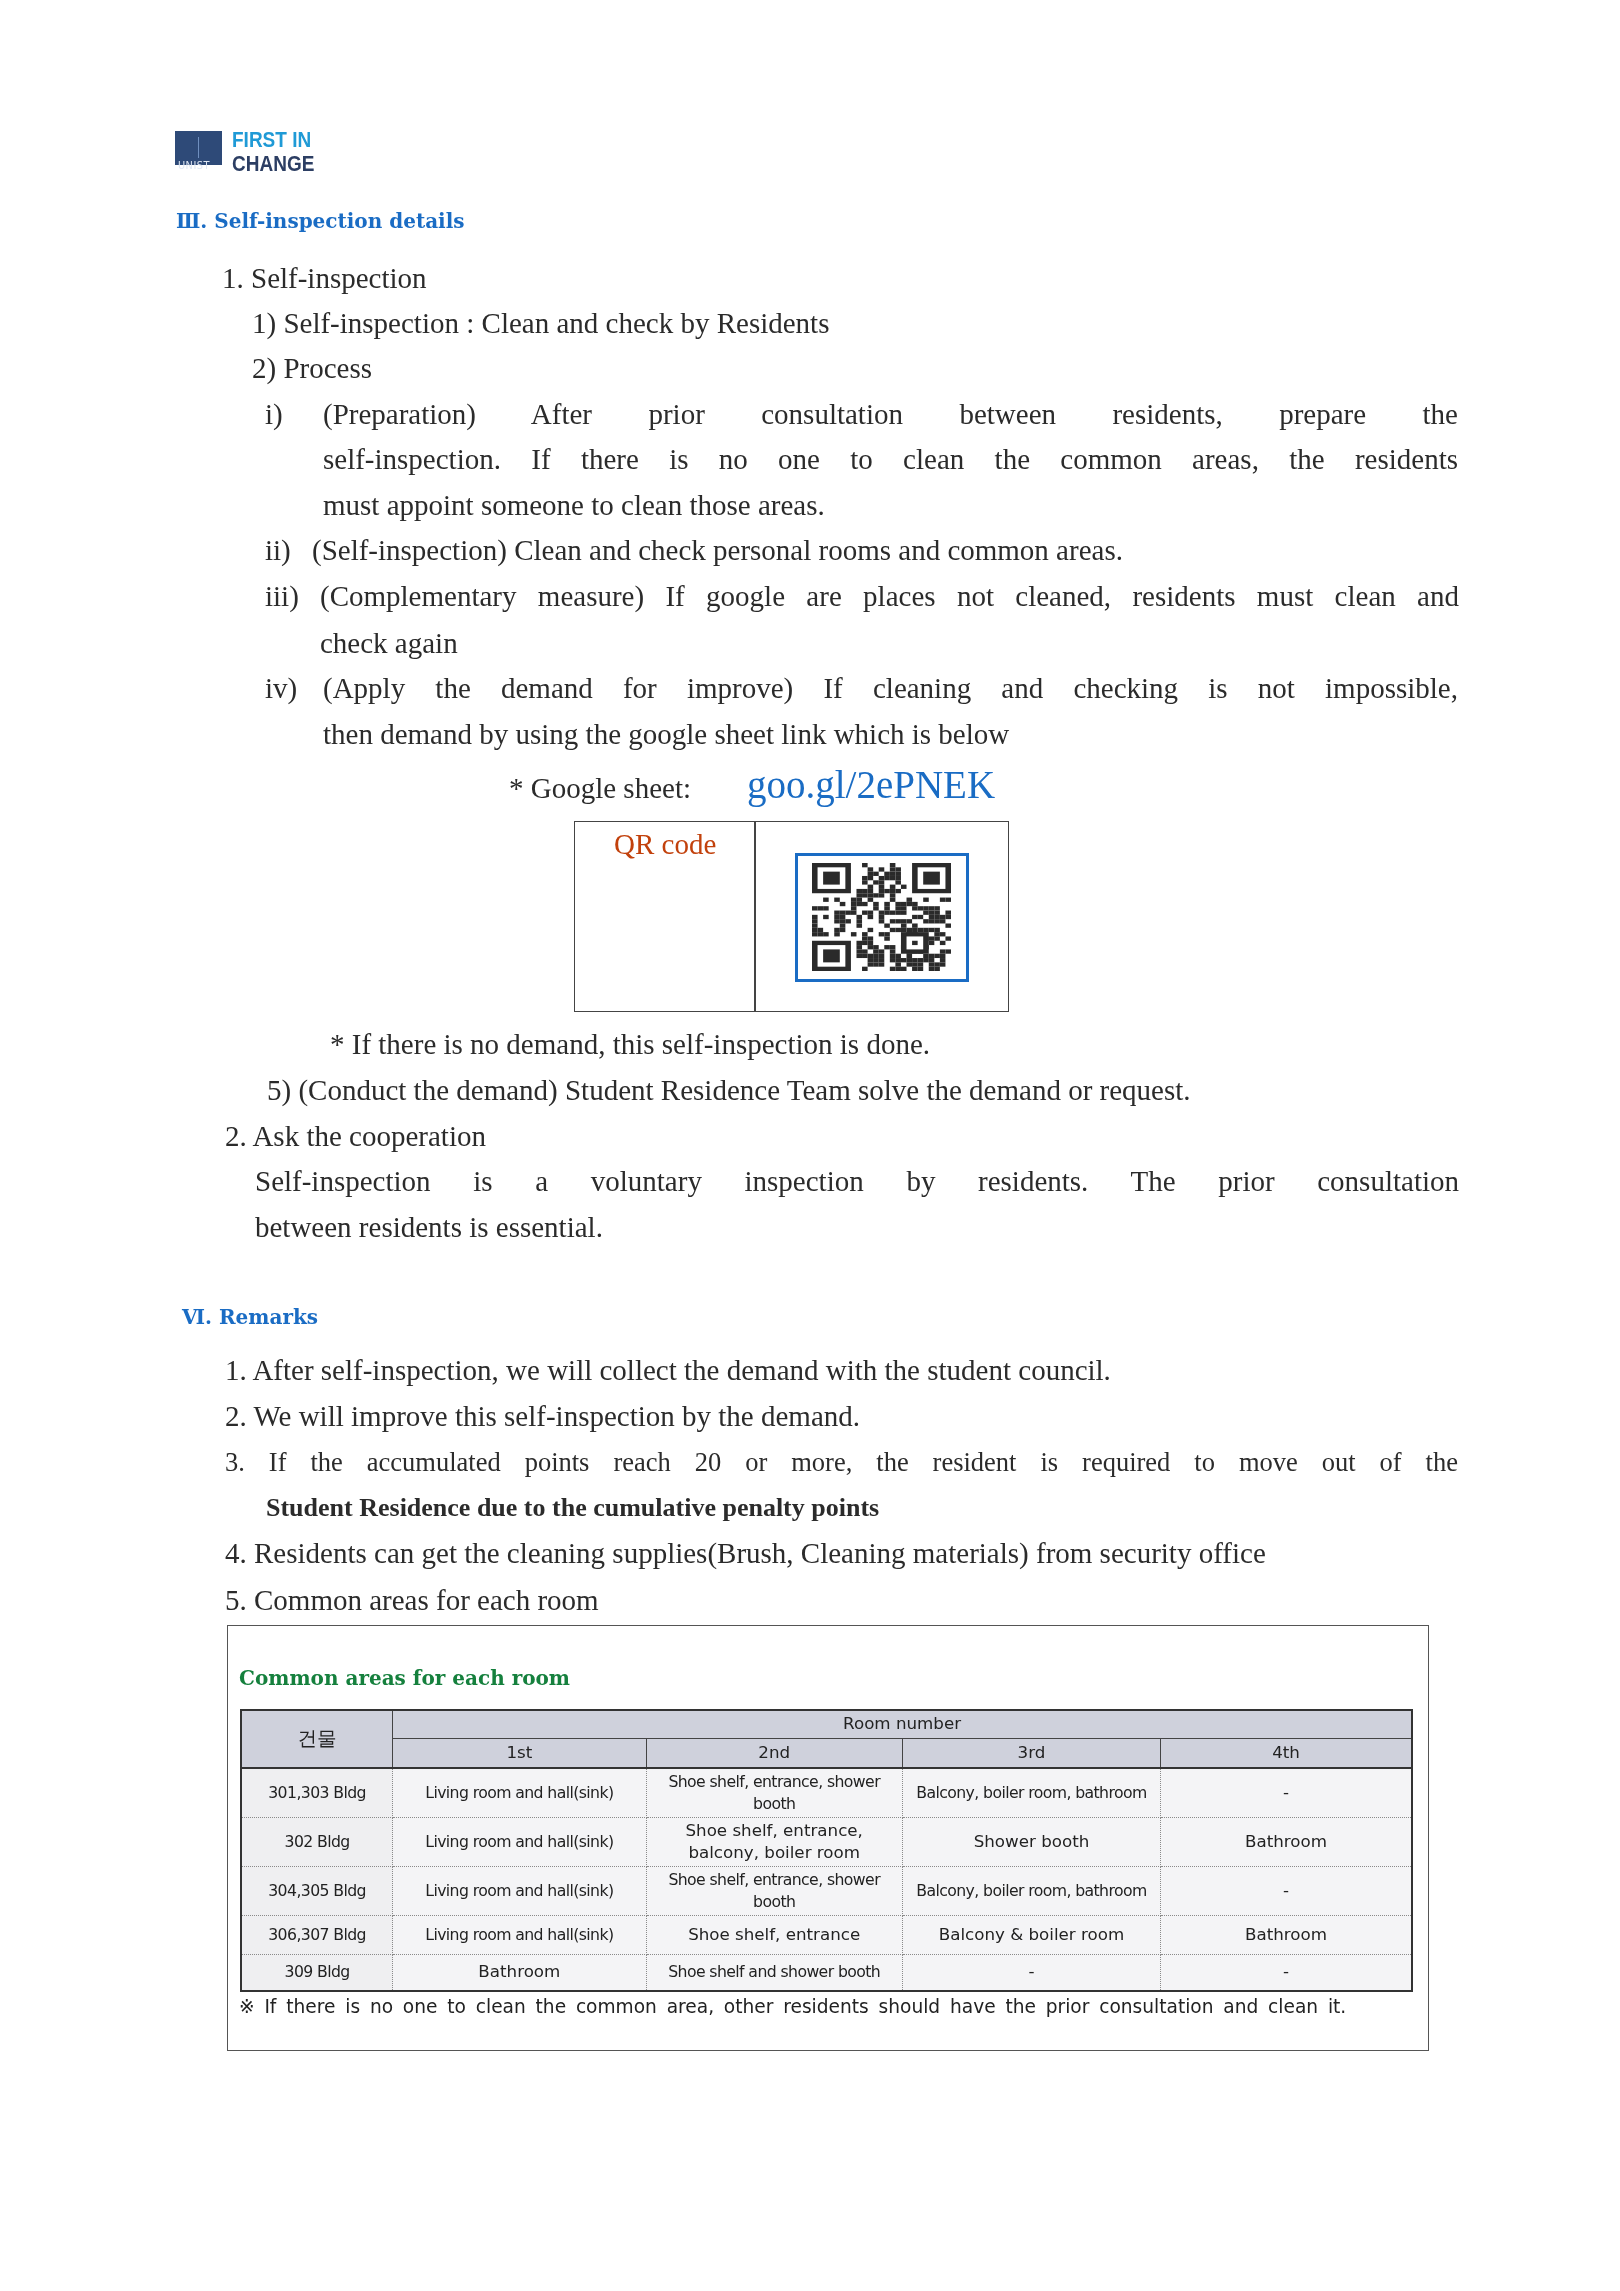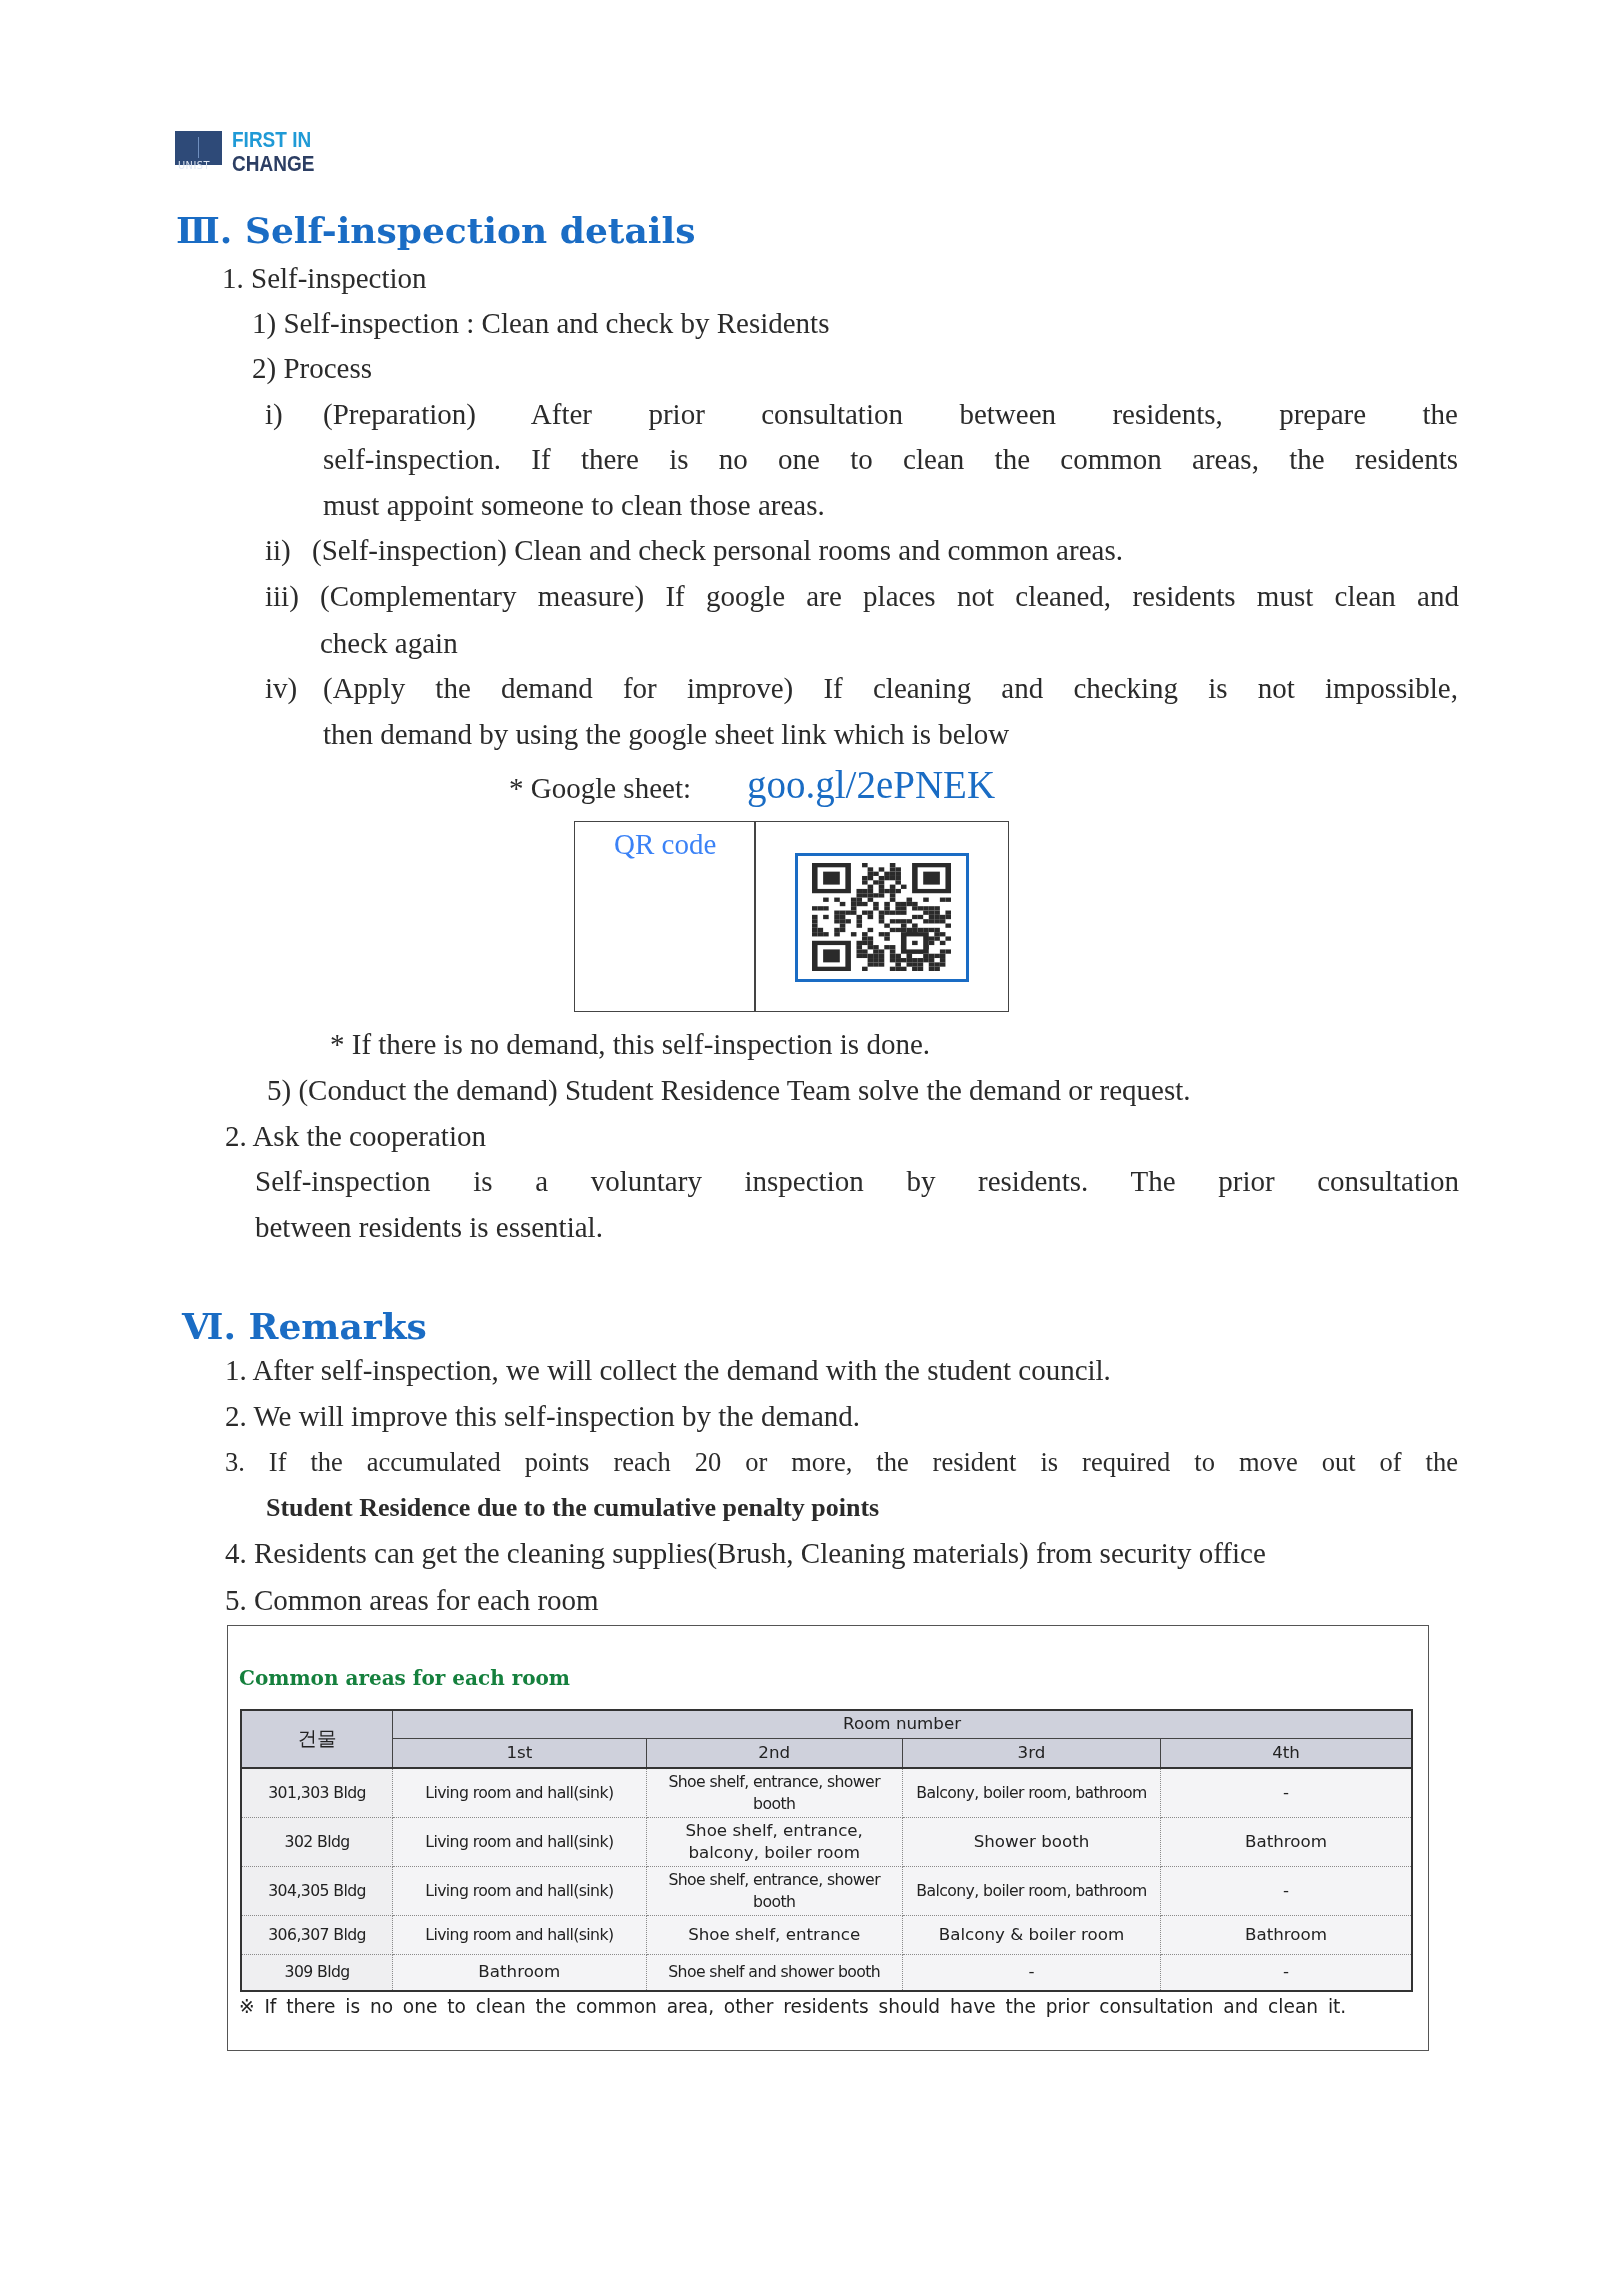--- a/index.html
+++ b/index.html
@@ -3,27 +3,27 @@
 <meta charset="utf-8">
 <style>
   html, body { margin:0; padding:0; background:#ffffff; }
   body { width:1620px; height:2292px; position:relative; overflow:hidden; font-family:"DejaVu Serif", serif; color:#2b2b2b; }
   .abs { position:absolute; white-space:nowrap; }
   .logo-box { left:175px; top:131px; width:47px; height:34px; background:#2e4a78; }
   .logo-bar { position:absolute; left:22.5px; top:5.9px; width:1px; height:21.6px; background:#6f8fbf; }
   .logo-unist { position:absolute; left:2.9px; top:29px; font-family:"DejaVu Sans", sans-serif; font-size:9.8px; color:#dfe7f3; letter-spacing:0.5px; }
   .logo-t1 { left:232px; top:128px; font-family:"Liberation Sans", sans-serif; font-weight:bold; font-size:21.6px; line-height:23.5px; color:#1f9ad6; transform:scaleX(0.88); transform-origin:left; }
   .logo-t2 { left:232px; top:152px; font-family:"Liberation Sans", sans-serif; font-weight:bold; font-size:21.6px; line-height:23.5px; color:#2c3e63; transform:scaleX(0.88); transform-origin:left; }
-  .h2 { font-family:"DejaVu Serif", serif; font-weight:bold; font-size:36px; color:#1a6cc4; }
+  .h2 { font-family:"DejaVu Serif", serif; font-weight:bold; font-size:20px; color:#1a6cc4; }
   .body { font-family:"Liberation Serif", serif; font-size:29px; color:#2b2b2b; }
   .just { text-align:justify; text-align-last:justify; white-space:normal; }
   .link { font-family:"Liberation Serif", serif; font-size:39px; color:#1a6cc4; text-decoration-thickness:1px; text-underline-offset:5.9px; }
   .qr-table { left:574px; top:821px; width:435px; height:191px; border:1.5px solid #444; box-sizing:border-box; }
   .qr-div { position:absolute; left:179px; top:0; width:1.5px; height:100%; background:#444; }
-  .qr-label { position:absolute; left:39px; top:5.9px; font-family:"Liberation Serif", serif; font-size:29px; color:#3b82f6; }
+  .qr-label { position:absolute; left:39px; top:5.9px; font-family:"Liberation Serif", serif; font-size:29px; color:#c2410c; }
   .qr-frame { position:absolute; left:220px; top:31px; width:174px; height:129px; border:3.9px solid #1a6cc4; box-sizing:border-box; background:#fff; }
   .qr-svg { position:absolute; left:13.7px; top:6.9px; }
   .box { left:227px; top:1625px; width:1202px; height:426px; border:1.5px solid #555; box-sizing:border-box; }
   .box-title { left:239px; top:1666px; font-family:"DejaVu Serif", serif; font-weight:bold; font-size:20px; color:#15803d; }
   table.areas { position:absolute; left:240px; top:1709px; width:1173px; border-collapse:collapse; font-family:"DejaVu Sans", sans-serif; font-size:16.7px; color:#222; }
   table.areas td, table.areas th { border:1px dotted #8a8a8a; text-align:center; padding:0 3.9px; line-height:21.6px; font-weight:normal; }
   table.areas { border:2.9px solid #333; }
   table.areas thead th { background:#cfd1dc; border:1.5px solid #444; }
   table.areas tbody td { background:#f4f4f6; }
   table.areas tbody td.bldg { background:#efeff1; }

